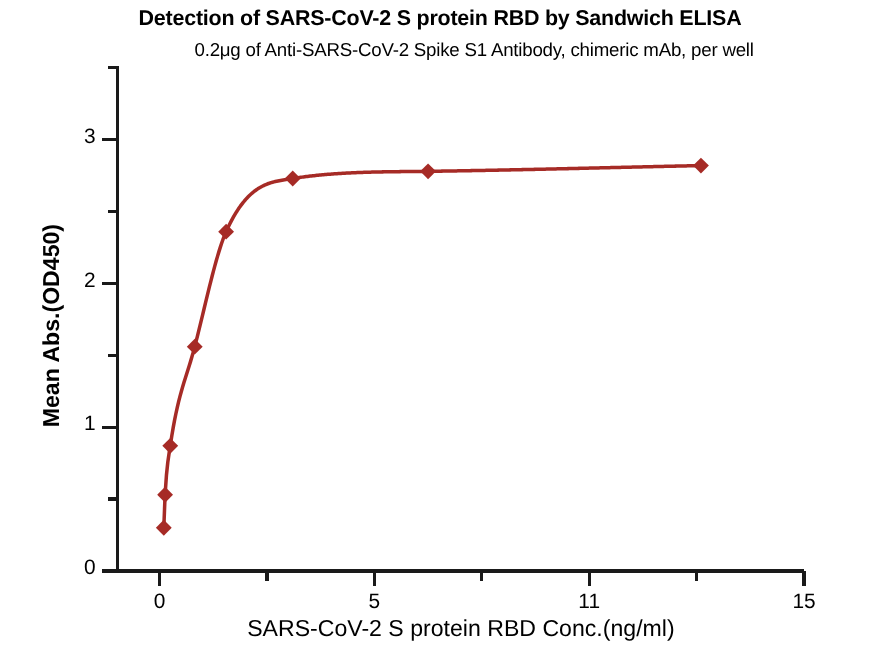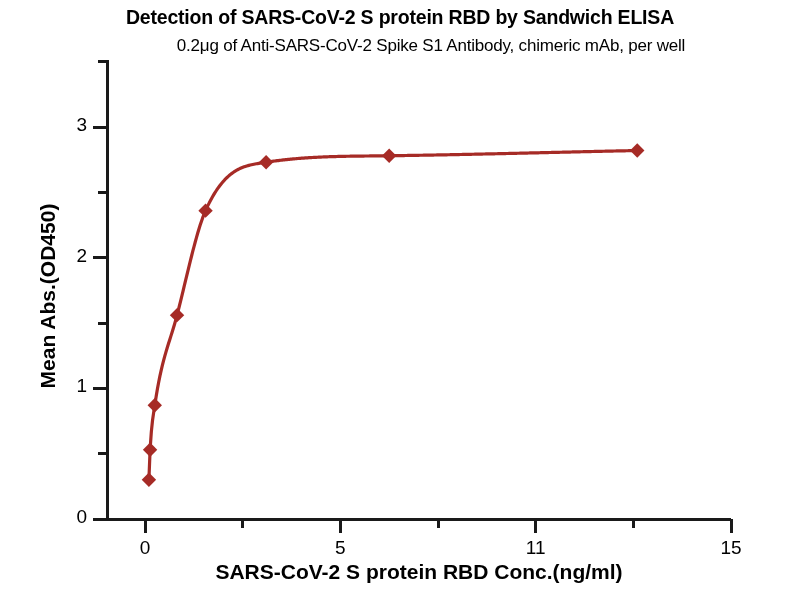--- a/index.html
+++ b/index.html
@@ -58,21 +58,21 @@
     transform-origin: center center;
     white-space: nowrap;
   }
   .xlabel {
     position: absolute;
     left: 107px;
     top: 560px;
     width: 624px;
     text-align: center;
     font-size: 21px;
-    font-weight: bold;
+    font-weight: normal;
     white-space: nowrap;
   }
   .tick-label {
     position: absolute;
     font-size: 19px;
     color: #000;
     white-space: nowrap;
   }
   .ytick-label {
     text-align: right;

